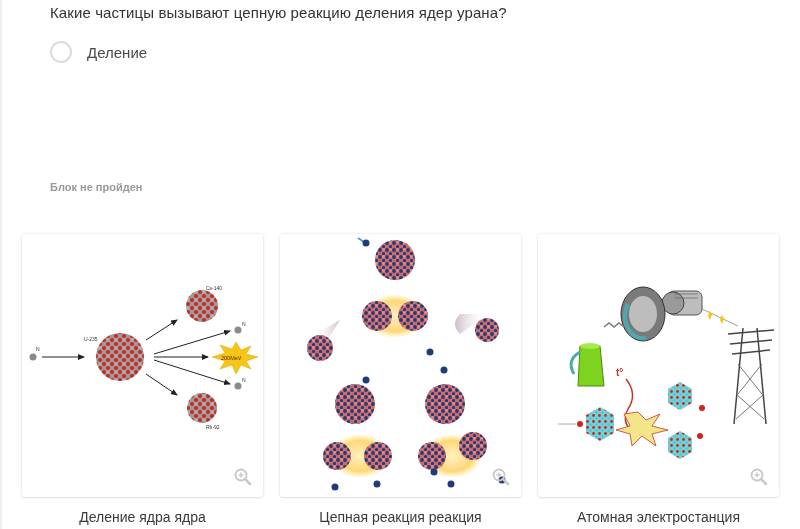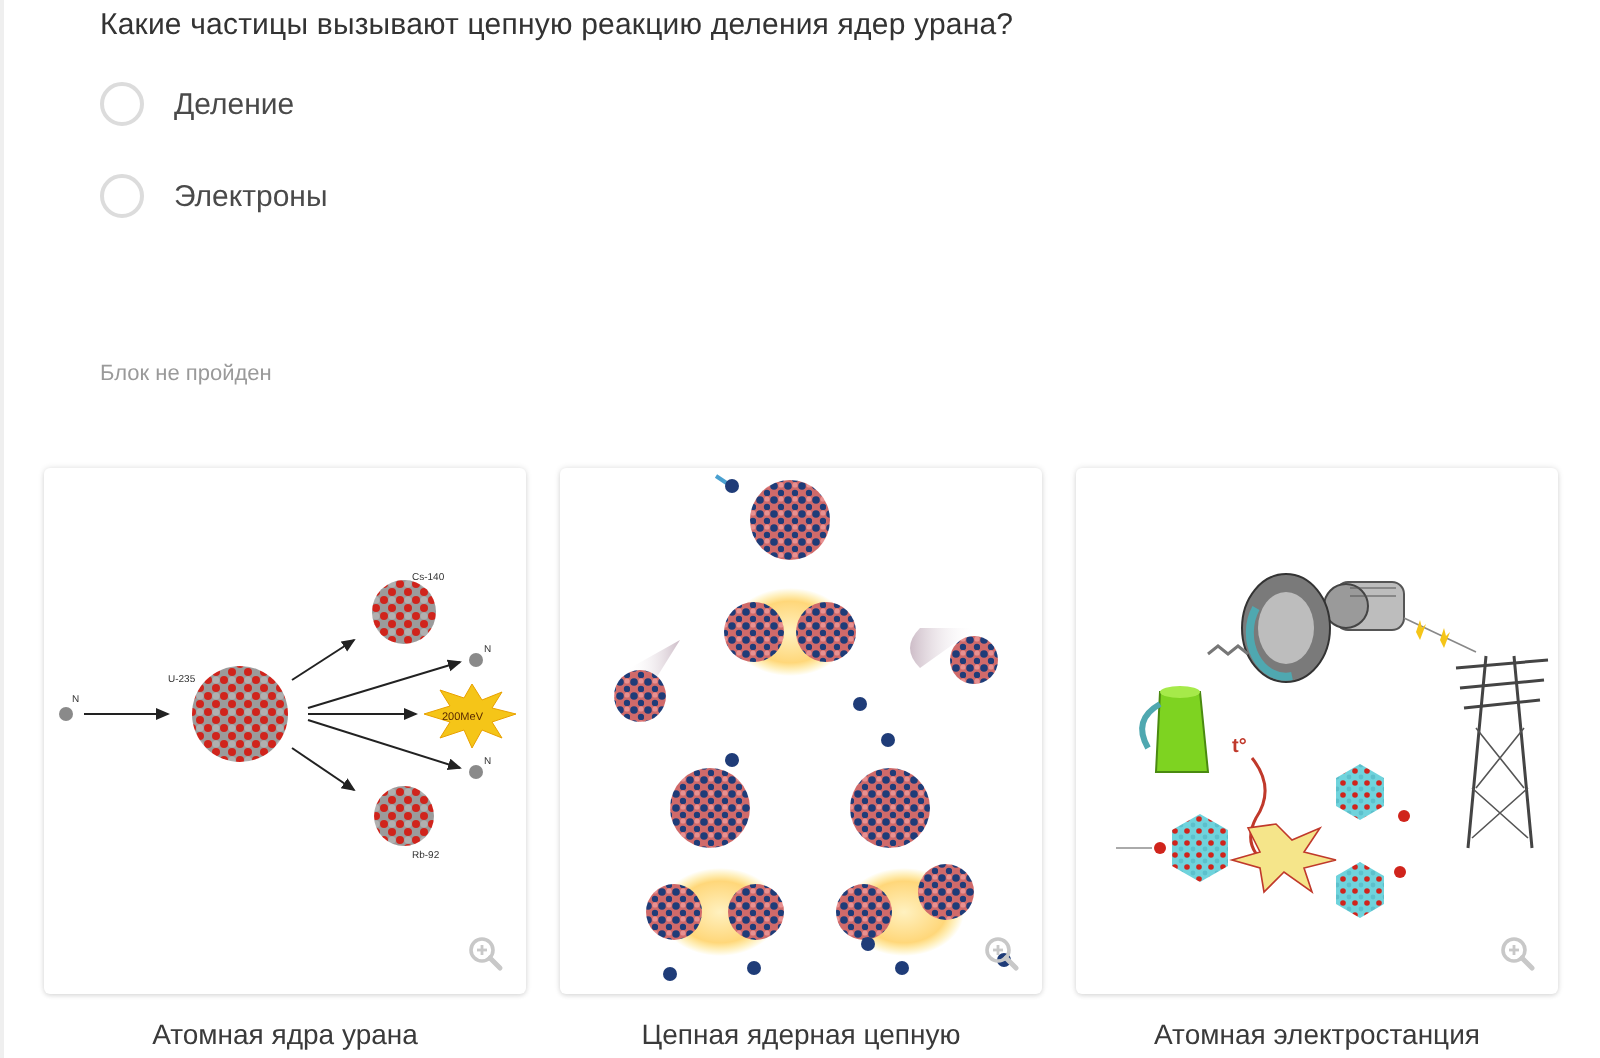--- a/index.html
+++ b/index.html
@@ -19,21 +19,21 @@
     .option {
       display: flex; align-items: center; height: 22px; margin-bottom: 24px; cursor: pointer;
     }
     .radio {
       width: 18px; height: 18px; border: 2px solid #dcdcdc; border-radius: 50%;
       box-sizing: content-box; background: #fff;
     }
     .option-label { margin-left: 15px; font-size: 15px; color: #4a4a4a; }
     .status-text {
       position: absolute; left: 50px; top: 181px;
-      font-size: 11px; color: #9a9a9a; font-weight: normal;
+      font-size: 11px; color: #9a9a9a; font-weight: bold;
     }
     .card {
       position: absolute; top: 234px; width: 241px; height: 263px;
       background: #fff; border-radius: 3px;
       box-shadow: 0 0 3px rgba(0,0,0,0.12), 0 1px 2px rgba(0,0,0,0.08);
       overflow: hidden;
     }
     .card svg.illus { position: absolute; left: 0; top: 0; }
     .zoom-icon { position: absolute; right: 10px; bottom: 10px; width: 20px; height: 20px; cursor: pointer; }
     .caption {
@@ -45,24 +45,20 @@
 <body>
 
 <div class="left-strip"></div>
 
 <div class="question-title">Какие частицы вызывают цепную реакцию деления ядер урана?</div>
 
 <div class="options">
   <div class="option">
     <div class="radio"></div>
     <span class="option-label">Деление</span>
-  </div>
-  <div class="option">
-    <div class="radio"></div>
-    <span class="option-label">Электроны</span>
   </div>
 </div>
 
 <div class="status-text">Блок не пройден</div>
 
 <div class="card" style="left:22px;">
   <svg class="illus" width="241" height="263" viewBox="0 0 241 263">
     <defs>
       <marker id="ah" markerWidth="8" markerHeight="8" refX="6" refY="3" orient="auto">
         <path d="M0,0 L7,3 L0,6 Z" fill="#222"></path>
@@ -95,21 +91,21 @@
     <polygon points="214,108 219,116 229,112 224,120 236,123 224,127 229,135 219,131 214,140 210,131 198,135 203,127 190,123 203,119 198,111 210,115" fill="#f5c518" stroke="#e8a000" stroke-width="0.5"></polygon>
     <text x="199" y="126" font-size="5.5" fill="#5a2a00" font-family="Liberation Sans, sans-serif">200MeV</text>
   </svg>
   <svg class="zoom-icon" viewBox="0 0 20 20">
     <circle cx="8" cy="8" r="5.5" fill="none" stroke="#c8c8c8" stroke-width="1.8"></circle>
     <line x1="12" y1="12" x2="17" y2="17" stroke="#c8c8c8" stroke-width="2.5" stroke-linecap="round"></line>
     <line x1="5.5" y1="8" x2="10.5" y2="8" stroke="#c8c8c8" stroke-width="1.4"></line>
     <line x1="8" y1="5.5" x2="8" y2="10.5" stroke="#c8c8c8" stroke-width="1.4"></line>
   </svg>
 </div>
-<div class="caption" style="left:22px;">Атомная ядра урана</div>
+<div class="caption" style="left:22px;">Деление ядра ядра</div>
 
 <div class="card" style="left:280px;">
   <svg class="illus" width="241" height="263" viewBox="0 0 241 263">
     <defs>
       <pattern id="nuc2" width="7" height="7" patternUnits="userSpaceOnUse">
         <rect width="7" height="7" fill="#d06a6a"></rect>
         <circle cx="2" cy="2" r="1.9" fill="#1f3c78"></circle>
         <circle cx="5.5" cy="5.5" r="1.6" fill="#1f3c78"></circle>
         <circle cx="5.5" cy="1.5" r="1.3" fill="#e89090"></circle>
       </pattern>
@@ -158,21 +154,21 @@
     <circle cx="171" cy="250" r="3.5" fill="#1f3c78"></circle>
     <circle cx="222" cy="246" r="3.5" fill="#1f3c78"></circle>
   </svg>
   <svg class="zoom-icon" viewBox="0 0 20 20">
     <circle cx="8" cy="8" r="5.5" fill="none" stroke="#c8c8c8" stroke-width="1.8"></circle>
     <line x1="12" y1="12" x2="17" y2="17" stroke="#c8c8c8" stroke-width="2.5" stroke-linecap="round"></line>
     <line x1="5.5" y1="8" x2="10.5" y2="8" stroke="#c8c8c8" stroke-width="1.4"></line>
     <line x1="8" y1="5.5" x2="8" y2="10.5" stroke="#c8c8c8" stroke-width="1.4"></line>
   </svg>
 </div>
-<div class="caption" style="left:280px;">Цепная ядерная цепную</div>
+<div class="caption" style="left:280px;">Цепная реакция реакция</div>
 
 <div class="card" style="left:538px;">
   <svg class="illus" width="241" height="263" viewBox="0 0 241 263">
     <defs>
       <pattern id="nuc3" width="6" height="6" patternUnits="userSpaceOnUse">
         <rect width="6" height="6" fill="#6fd3dc"></rect>
         <circle cx="1.5" cy="1.5" r="1.4" fill="#d0241c"></circle>
         <circle cx="4.5" cy="4.5" r="1.2" fill="#5cc0cc"></circle>
       </pattern>
     </defs>

